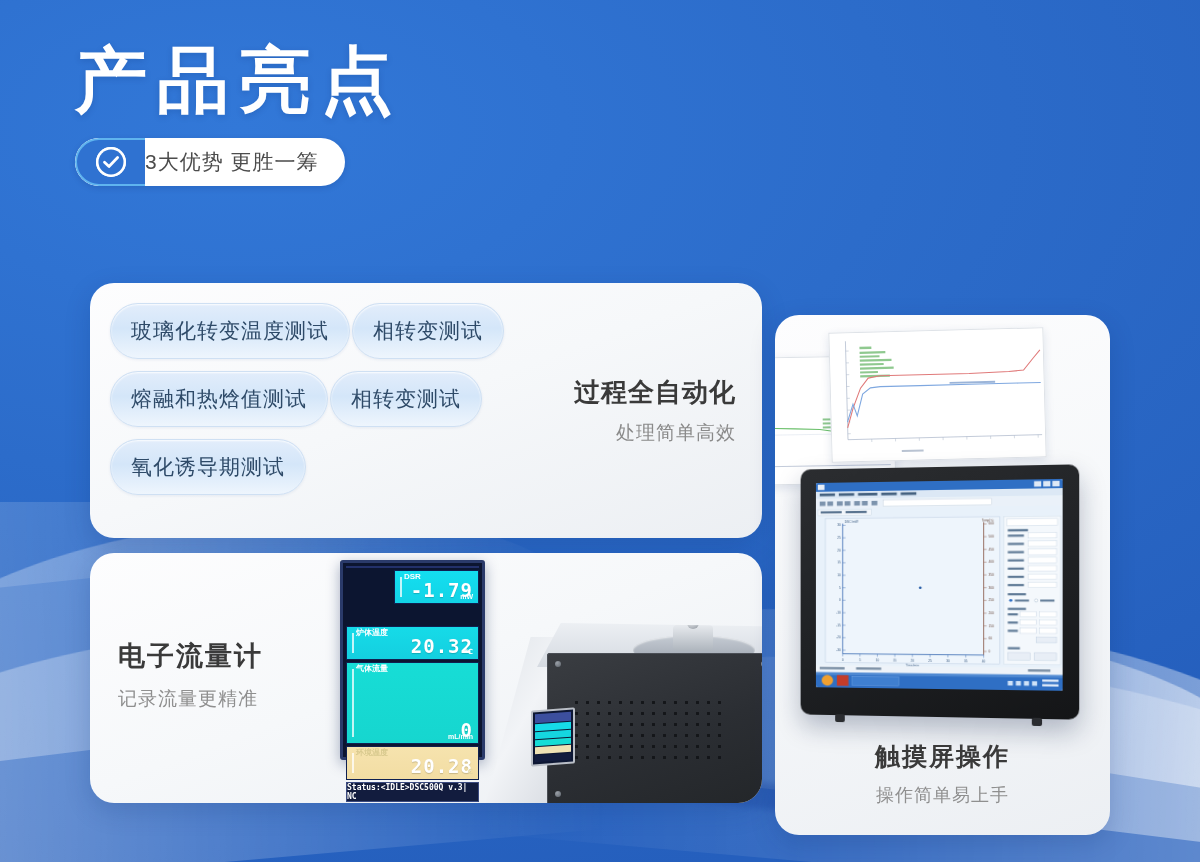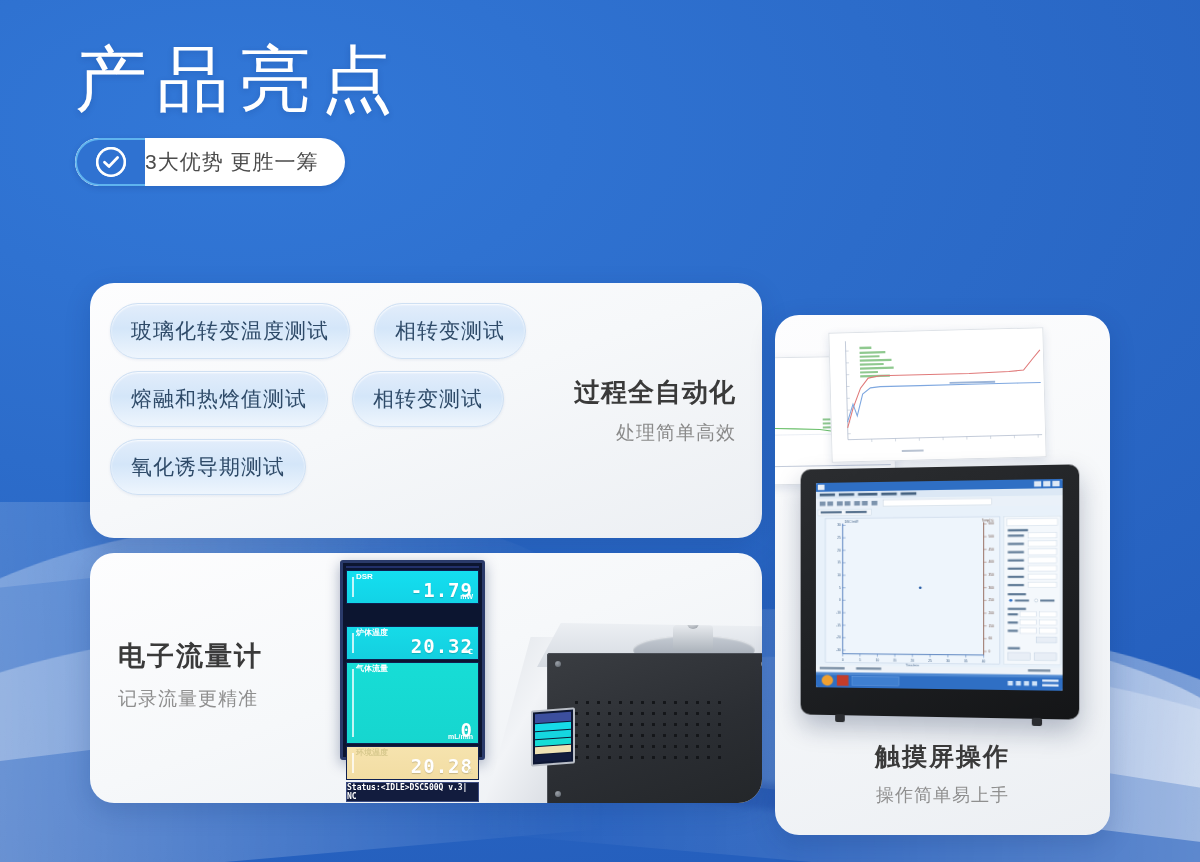--- a/index.html
+++ b/index.html
@@ -42,21 +42,21 @@
     background:linear-gradient(95deg, rgba(255,255,255,0.30), rgba(255,255,255,0.0) 75%);
     border-radius:50% 50% 0 0 / 70% 70% 0 0; opacity:.6; }
   .dark-streak { position:absolute; left:640px; bottom:44px; width:420px; height:26px;
     transform:rotate(6deg); background:linear-gradient(90deg, rgba(20,60,150,0.0), rgba(22,66,160,0.55), rgba(20,60,150,0.0));
     filter:blur(3px); }
 
   
   .header { position:absolute; left:75px; top:42px; z-index:5; }
   .title {
     font-family:"DejaVu Serif","Liberation Serif",serif;
-    font-weight:400; font-size:72px; color:#ffffff; letter-spacing:10px;
+    font-weight:700; font-size:72px; color:#ffffff; letter-spacing:10px;
     line-height:1.05; text-shadow:0 2px 6px rgba(0,40,100,.18);
   }
   .badge {
     margin-top:20px; display:inline-flex; align-items:stretch;
     height:48px; border-radius:24px; overflow:hidden;
     background:#fff; box-shadow:0 2px 6px rgba(0,30,90,.15);
   }
   .badge-left {
     width:70px; background:#2f72d1; display:flex; align-items:center; justify-content:center;
     border:2px solid #5fb4ef; border-right:none; border-radius:24px 0 0 24px;
@@ -80,21 +80,21 @@
     background:linear-gradient(160deg,#fdfdfe 0%,#f6f8fa 48%,#eceff3 100%);
     box-shadow:0 8px 26px rgba(10,40,100,.18);
     overflow:hidden;
   }
   #card-features { left:90px; top:283px; width:672px; height:255px; }
   #card-flow     { left:90px; top:553px; width:672px; height:250px; }
   #card-touch    { left:775px; top:283px; width:335px; height:520px;margin-top:32px; }
 
   
   .pill-area { position:absolute; left:20px; top:20px; width:450px; }
-  .pill-row { display:flex; gap:24px; margin-bottom:12px;text-align:center; }
+  .pill-row { display:flex; gap:2px; margin-bottom:12px;text-align:center; }
   .pill {
     display:flex; align-items:center; justify-content:center;
     height:56px; border-radius:28px;
     background:linear-gradient(180deg,#e2edfb 0%,#d4e6f9 45%,#eef5fd 100%);
     border:1px solid #cfe0f3;
     box-shadow:inset 0 1px 2px rgba(255,255,255,.9), 0 1px 3px rgba(30,70,140,.08);
     color:#2e4a68; font-size:21px; letter-spacing:1px; white-space:nowrap;
     padding:0 20px;
   }
   .feat-right { position:absolute; right:26px; top:92px; text-align:right; width:260px; }
@@ -110,21 +110,21 @@
   .hmi {
     position:absolute; left:250px; top:7px; width:145px; height:200px;
     background:#0c1530; border:3px solid #2a3a6a; border-radius:3px;
     padding:3px; display:flex; flex-direction:column; gap:2px;
     box-shadow:0 4px 14px rgba(10,30,80,.35);
   }
   .hmi-top { height:42px; background:linear-gradient(180deg,#4257a8,#3a4d9a); border:1px solid #22306a; }
   .hmi-row { flex:1; border:1px solid #0f2050; display:flex; flex-direction:column;
     justify-content:center; position:relative; padding:2px 5px 2px 9px; }
   .hmi-row::before { content:""; position:absolute; left:5px; top:6px; bottom:6px; width:2px; background:rgba(255,255,255,.75); }
-  .hmi-row.cyan  { background:linear-gradient(180deg,#14dff0,#12d3e6); }
+  .hmi-row.cyan  { background:linear-gradient(180deg,#14dff0,#12d3e6);margin-left:48px; }
   .hmi-row.cyan2 { background:linear-gradient(180deg,#16dbe8,#14cfe0);margin-top:20px; }
   .hmi-row.teal  { background:linear-gradient(180deg,#17ddd6,#16d6cf);gap:48px; }
   .hmi-row.cream { background:linear-gradient(180deg,#f6e3ae,#f2dda3); }
   .hmi-label { font-size:8px; color:#ffffff; font-weight:700; letter-spacing:0; line-height:1; }
   .hmi-row.cream .hmi-label { color:#d8c98e; }
   .hmi-val { text-align:right; font-family:"DejaVu Sans Mono","Liberation Mono",monospace;
     font-size:19px; font-weight:700; color:#ffffff; line-height:1.05; letter-spacing:1px;
     text-shadow:0 1px 1px rgba(0,0,0,.18); }
   .hmi-unit { position:absolute; right:5px; bottom:3px; font-size:7px; color:#ffffff; font-weight:700; }
   .hmi-row.cream .hmi-unit { color:#e4d6a2; }

